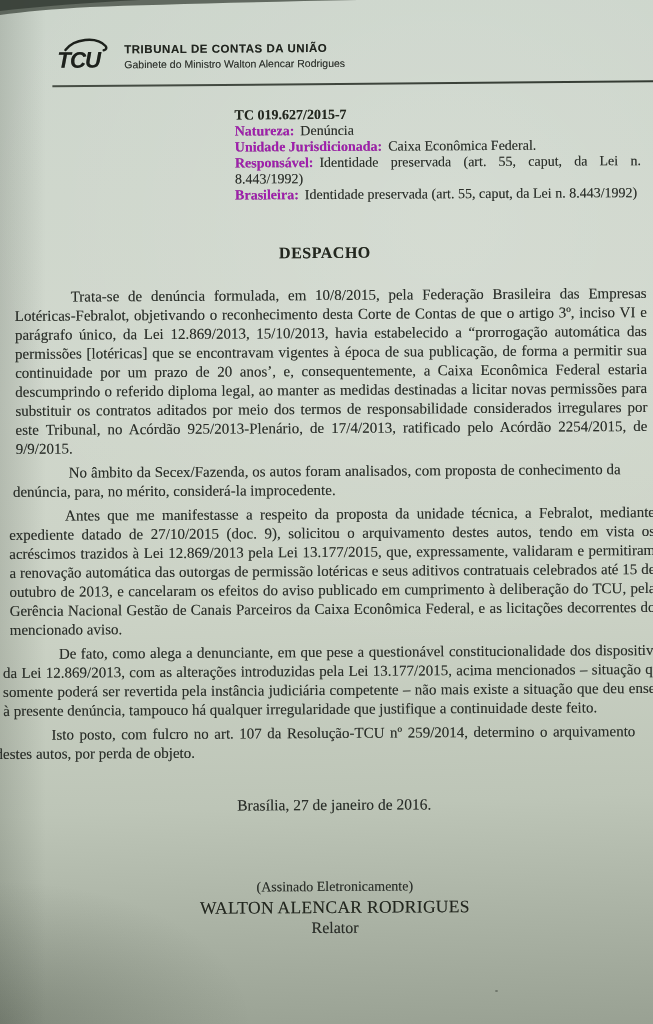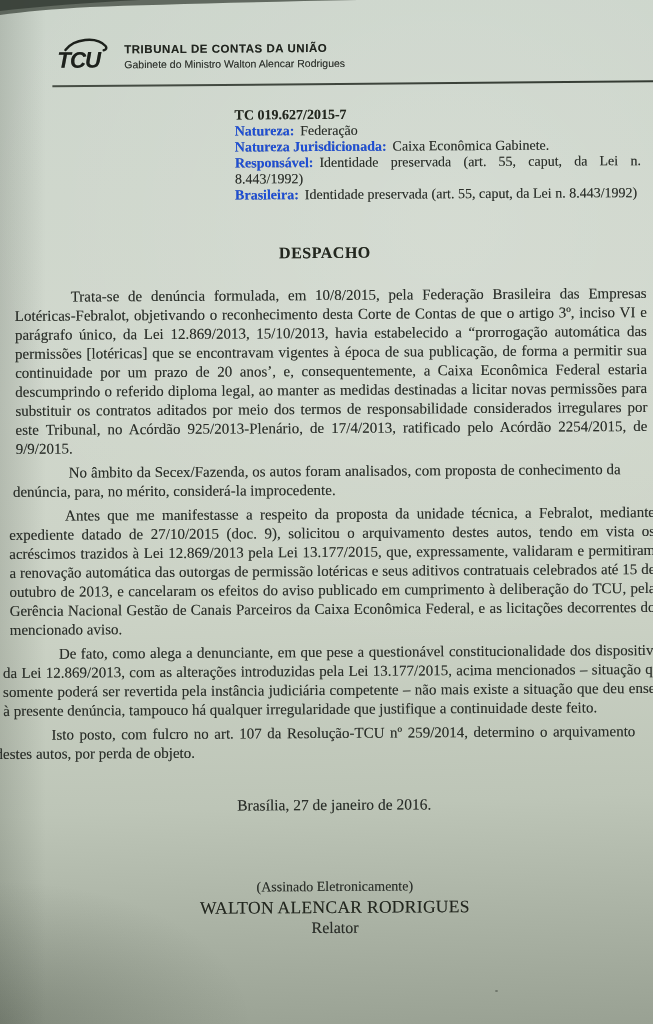--- a/index.html
+++ b/index.html
@@ -22,21 +22,21 @@
   .header { position:absolute; top:36px; left:58px; display:flex; gap:13px; align-items:flex-start;
             font-family:"Liberation Sans", sans-serif; }
   .logo { width:56px; height:36px; flex:0 0 auto; }
   .org-name { font-weight:bold; font-size:11.5px; letter-spacing:0.55px; color:#21251f; padding-top:6px; }
   .office { font-size:10.5px; margin-top:3px; color:#2b2f2a; }
   .rule { position:absolute; top:83px; left:55px; right:-8px; height:2px;
           background:linear-gradient(90deg, #474e45, #343b33); transform:rotate(-0.12deg); }
   
   .case-block { position:absolute; top:107px; left:237px; width:406px;
                 font-size:14px; line-height:16px; text-align:justify; }
-  .case-line b { font-weight:bold; color:#1d4ed8; margin-right:6px; }
+  .case-line b { font-weight:bold; color:#a21caf; margin-right:6px; }
   .process { font-weight:bold; color:#23271f; }
   
   .body-flow { position:absolute; top:244px; left:0; right:0; }
   .title { margin:0 0 24px 0; text-align:center; font-size:16px; font-weight:bold;
            letter-spacing:0.5px; color:#23271f; }
   .para { margin:0 0 5px 0; text-align:justify; text-indent:56px;
           font-size:15px; line-height:19px; }
   .p1 { margin-left:16px; width:632px; }
   .p2 { margin-left:13px; width:608px; }
   .p3 { margin-left:9px;  width:646px; }
@@ -70,22 +70,22 @@
     <div>
       <div class="org-name">TRIBUNAL DE CONTAS DA UNIÃO</div>
       <div class="office">Gabinete do Ministro Walton Alencar Rodrigues</div>
     </div>
   </div>
 
   <div class="rule"></div>
 
   <section class="case-block">
     <div class="case-line process">TC 019.627/2015-7</div>
-    <div class="case-line"><b>Natureza:</b><span>Federação</span></div>
-    <div class="case-line"><b>Natureza Jurisdicionada:</b><span>Caixa Econômica Gabinete.</span></div>
+    <div class="case-line"><b>Natureza:</b><span>Denúncia</span></div>
+    <div class="case-line"><b>Unidade Jurisdicionada:</b><span>Caixa Econômica Federal.</span></div>
     <div class="case-line"><b>Responsável:</b><span>Identidade preservada (art. 55, caput, da Lei n. 8.443/1992)</span></div>
     <div class="case-line"><b>Brasileira:</b><span>Identidade preservada (art. 55, caput, da Lei n. 8.443/1992)</span></div>
   </section>
 
   <div class="body-flow">
     <h1 class="title">DESPACHO</h1>
     <p class="para p1">Trata-se de denúncia formulada, em 10/8/2015, pela Federação Brasileira das Empresas Lotéricas-Febralot, objetivando o reconhecimento desta Corte de Contas de que o artigo 3º, inciso VI e parágrafo único, da Lei 12.869/2013, 15/10/2013, havia estabelecido a “prorrogação automática das permissões [lotéricas] que se encontravam vigentes à época de sua publicação, de forma a permitir sua continuidade por um prazo de 20 anos’, e, consequentemente, a Caixa Econômica Federal estaria descumprindo o referido diploma legal, ao manter as medidas destinadas a licitar novas permissões para substituir os contratos aditados por meio dos termos de responsabilidade considerados irregulares por este Tribunal, no Acórdão 925/2013-Plenário, de 17/4/2013, ratificado pelo Acórdão 2254/2015, de 9/9/2015.</p>
     <p class="para p2">No âmbito da Secex/Fazenda, os autos foram analisados, com proposta de conhecimento da denúncia, para, no mérito, considerá-la improcedente.</p>
     <p class="para p3">Antes que me manifestasse a respeito da proposta da unidade técnica, a Febralot, mediante expediente datado de 27/10/2015 (doc. 9), solicitou o arquivamento destes autos, tendo em vista os acréscimos trazidos à Lei 12.869/2013 pela Lei 13.177/2015, que, expressamente, validaram e permitiram a renovação automática das outorgas de permissão lotéricas e seus aditivos contratuais celebrados até 15 de outubro de 2013, e cancelaram os efeitos do aviso publicado em cumprimento à deliberação do TCU, pela Gerência Nacional Gestão de Canais Parceiros da Caixa Econômica Federal, e as licitações decorrentes do mencionado aviso.</p>
     <p class="para p4">De fato, como alega a denunciante, em que pese a questionável constitucionalidade dos dispositivos da Lei 12.869/2013, com as alterações introduzidas pela Lei 13.177/2015, acima mencionados – situação que somente poderá ser revertida pela instância judiciária competente – não mais existe a situação que deu ensejo à presente denúncia, tampouco há qualquer irregularidade que justifique a continuidade deste feito.</p>

